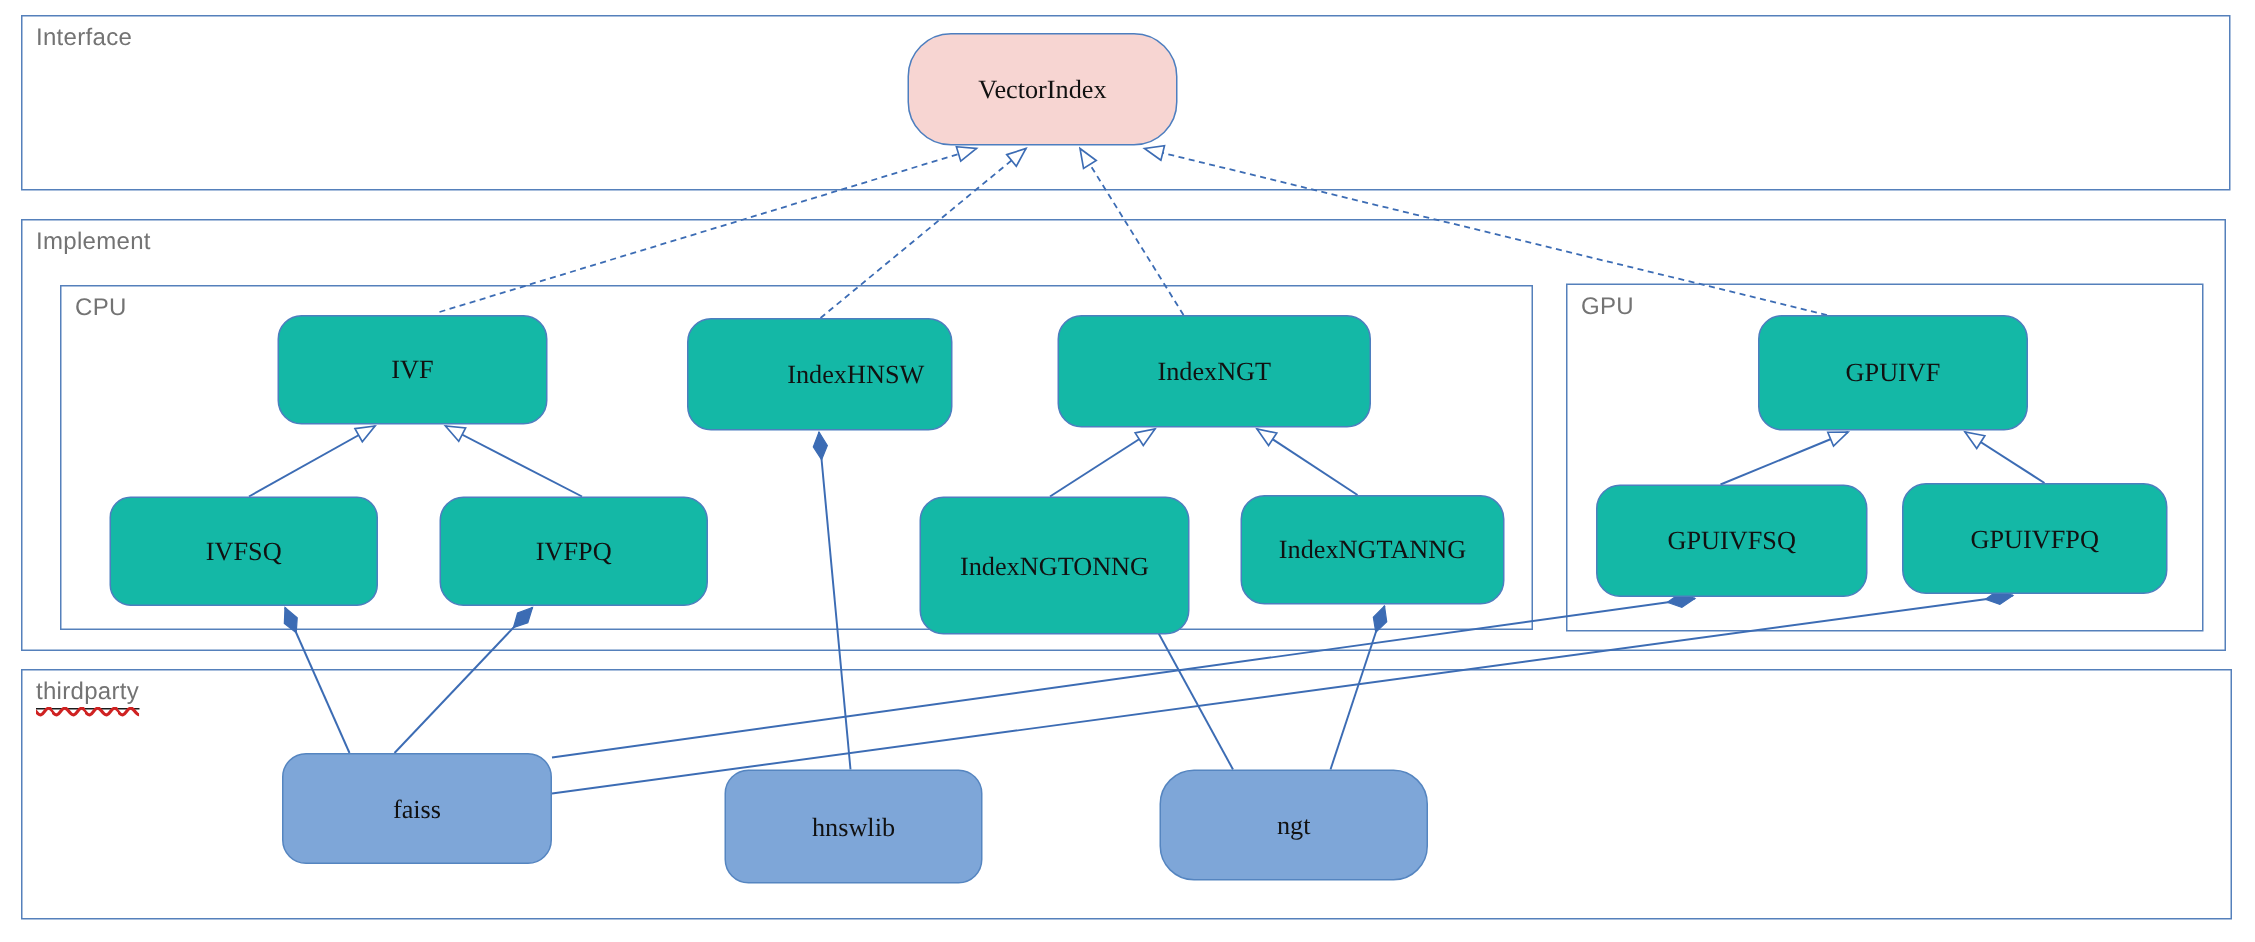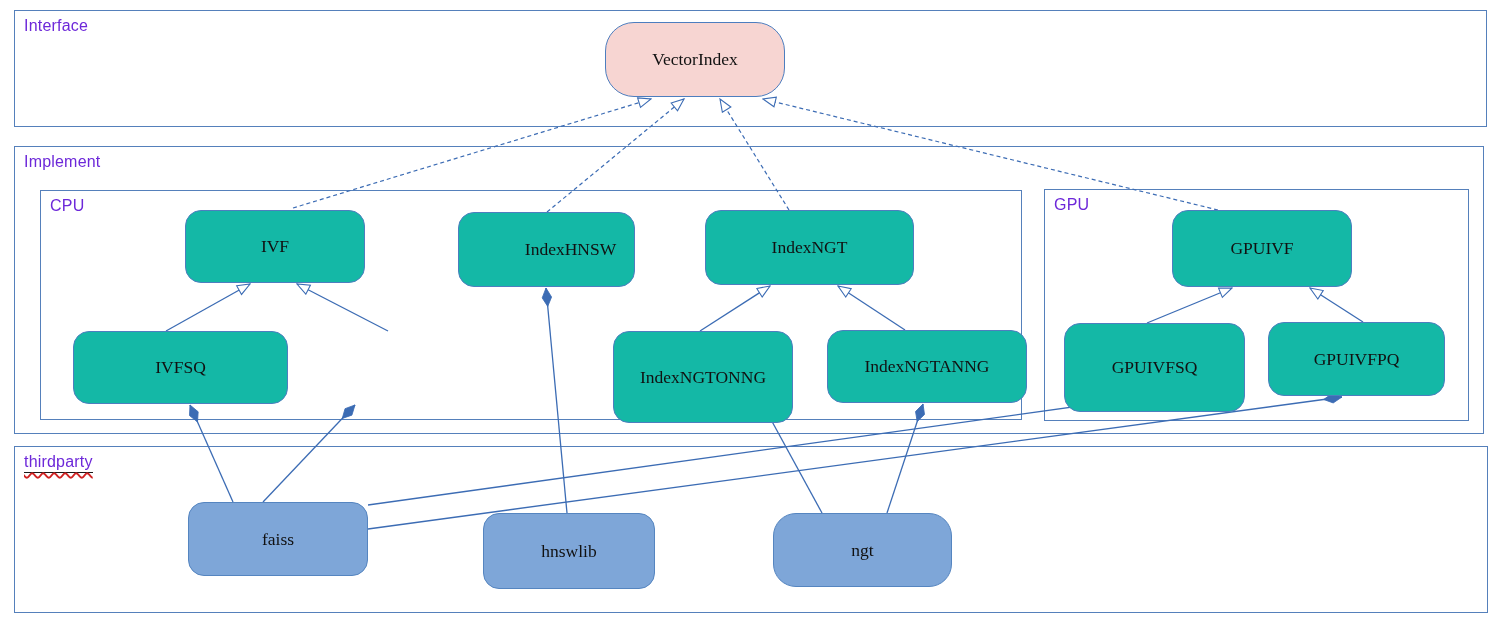--- a/index.html
+++ b/index.html
@@ -1,21 +1,21 @@
 <!DOCTYPE html>
 <html><head>
 <meta charset="utf-8">
 <style>
   html,body{margin:0;padding:0;background:#ffffff;}
   body{width:1503px;height:628px;position:relative;overflow:hidden;
        font-family:"Liberation Sans",sans-serif;}
   .stage{position:absolute;inset:0;}
   .frame{position:absolute;border:1.6px solid #5580bb;background:transparent;
          box-sizing:border-box;z-index:1;}
-  .frame-label{position:absolute;top:6px;left:9px;font-size:16px;color:#6d28d9;
+  .frame-label{position:absolute;top:6px;left:9px;font-size:16px;color:#737373;
                letter-spacing:0.2px;}
   .frame-label.misspelled{
       border-bottom:1.5px solid #1a1a1a;
       text-decoration:underline wavy #cf2222 1.5px;
       text-underline-offset:5px;padding-bottom:1px;}
   .edge-layer{position:absolute;left:0;top:0;z-index:2;}
   .node{position:absolute;box-sizing:border-box;border:1.5px solid #4d7ebf;
         border-radius:16px;display:flex;align-items:center;justify-content:center;
         font-family:"Liberation Serif",serif;font-size:17.5px;color:#111111;
         z-index:3;text-align:center;}
@@ -83,30 +83,33 @@
     </div>
     <div class="node fill-impl" style="left: 458px; top: 212px; width: 177px; height: 75px; padding-left: 48px;">
       <span>IndexHNSW</span>
     </div>
     <div class="node fill-impl" style="left: 705px; top: 210px; width: 209px; height: 75px;">
       <span>IndexNGT</span>
     </div>
     <div class="node fill-impl" style="left: 1172px; top: 210px; width: 180px; height: 77px;">
       <span>GPUIVF</span>
     </div>
-    <div class="node fill-impl" style="left: 73px; top: 331px; width: 215px; height: 73px;">
+    <div class="node fill-impl" style="left: 73px; top: 331px; width: 179px; height: 73px; border-radius: 14px;">
       <span>IVFSQ</span>
+    </div>
+    <div class="node fill-impl" style="left: 293px; top: 331px; width: 179px; height: 73px;">
+      <span>IVFPQ</span>
     </div>
     <div class="node fill-impl" style="left: 613px; top: 331px; width: 180px; height: 92px;">
       <span>IndexNGTONNG</span>
     </div>
-    <div class="node fill-impl" style="left: 827px; top: 330px; width: 200px; height: 73px;">
+    <div class="node fill-impl" style="left: 827px; top: 330px; width: 176px; height: 73px;">
       <span>IndexNGTANNG</span>
     </div>
-    <div class="node fill-impl" style="left: 1064px; top: 323px; width: 181px; height: 89px;">
+    <div class="node fill-impl" style="left: 1064px; top: 323px; width: 181px; height: 75px;">
       <span>GPUIVFSQ</span>
     </div>
     <div class="node fill-impl" style="left: 1268px; top: 322px; width: 177px; height: 74px; text-align: center;">
       <span>GPUIVFPQ</span>
     </div>
     <div class="node fill-lib" style="left: 483px; top: 513px; width: 172px; height: 76px;">
       <span>hnswlib</span>
     </div>
     <div class="node fill-lib" style="left: 188px; top: 502px; width: 180px; height: 74px;">
       <span>faiss</span>

